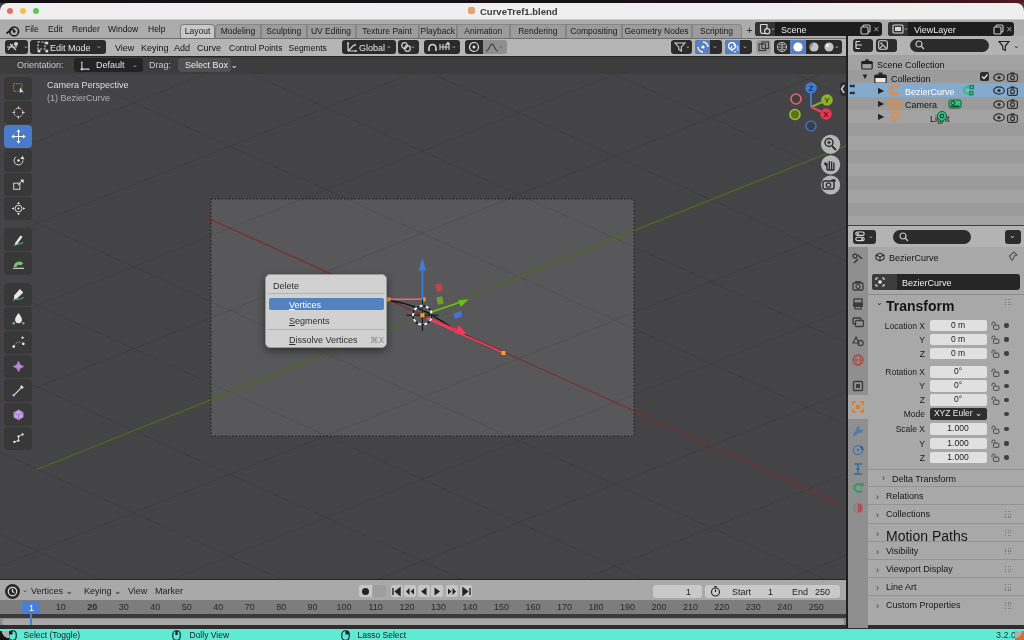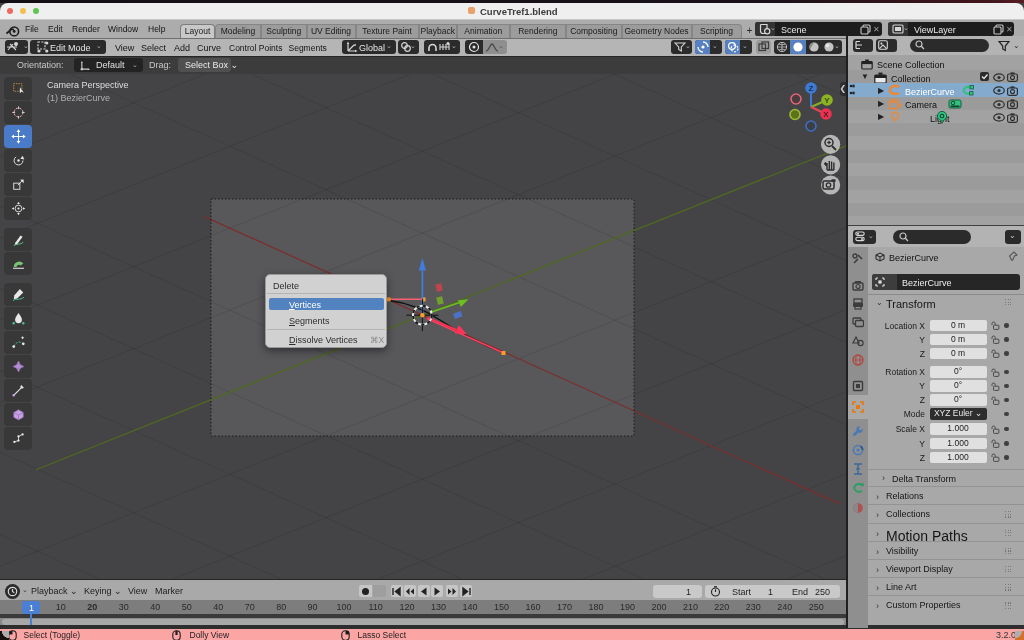--- a/index.html
+++ b/index.html
@@ -64,21 +64,21 @@
 <div class="abs" style="left:888px;top:22px;width:126px;height:14px;background:#1d1d1d;border-radius:3px;"></div>
 <div class="abs" style="left:888px;top:22px;width:20px;height:14px;background:#333333;border-radius:3px 0 0 3px;"></div>
 <div class="abs txt" style="left:781px;top:25px;font-size:9px;color:#e8e8e8;">Scene</div>
 <div class="abs txt" style="left:914px;top:25px;font-size:9px;color:#e8e8e8;">ViewLayer</div>
 
 <div class="abs" style="left:0;top:38px;width:848px;height:18px;background:#b5b5b5;border-top:1px solid #6f6f6f;box-sizing:border-box;"></div>
 <div class="abs" style="left:5px;top:40px;width:23px;height:14px;background:#2b2b2b;border-radius:3px;"></div>
 <div class="abs" style="left:30px;top:40px;width:76px;height:14px;background:#2b2b2b;border-radius:3px;"></div>
 <div class="abs txt" style="left:50px;top:43px;font-size:9px;color:#e6e6e6;">Edit Mode</div>
 <div class="abs txt" style="left:115px;top:43px;font-size:9px;color:#141414;">View</div>
-<div class="abs txt" style="left:141px;top:43px;font-size:9px;color:#141414;">Select</div>
+<div class="abs txt" style="left:141px;top:43px;font-size:9px;color:#141414;">Keying</div>
 <div class="abs txt" style="left:174px;top:43px;font-size:9px;color:#141414;">Add</div>
 <div class="abs txt" style="left:197px;top:43px;font-size:9px;color:#141414;">Curve</div>
 <div class="abs txt" style="left:229px;top:43px;font-size:8.5px;color:#141414;">Control Points</div>
 <div class="abs txt" style="left:288.5px;top:43px;font-size:8.5px;color:#141414;">Segments</div>
 <div class="abs" style="left:342px;top:40px;width:54px;height:14px;background:#2b2b2b;border-radius:3px;"></div>
 <div class="abs txt" style="left:359px;top:43px;font-size:9px;color:#e6e6e6;">Global</div>
 <div class="abs" style="left:398px;top:40px;width:21px;height:14px;background:#2b2b2b;border-radius:3px;"></div>
 <div class="abs" style="left:424px;top:40px;width:36px;height:14px;background:#2b2b2b;border-radius:3px;"></div>
 <div class="abs" style="left:465px;top:40px;width:18px;height:14px;background:#2b2b2b;border-radius:3px 0 0 3px;"></div>
 <div class="abs" style="left:483px;top:40px;width:24px;height:14px;background:#8f8f8f;border-radius:0 3px 3px 0;"></div>
@@ -429,21 +429,21 @@
   </div>
 </div>
 
 <div class="abs" id="timeline" style="left:0;top:579px;width:846px;height:49px;background:#a9a9a9;border-top:1px solid #262626;box-sizing:border-box;">
     <div class="abs" style="left:5px;top:4px;width:15px;height:15px;background:#2a2a2a;border-radius:50%;"></div>
     <div class="abs txt" style="left:22px;top:6px;font-size:7px;color:#3a3a3a;">⌄</div>
     <svg width="11" height="11" viewBox="0 0 12 12" style="position:absolute;left:7px;top:6px;">
       <circle cx="6" cy="6" r="4.6" fill="none" stroke="#d8d8d8" stroke-width="1.3"></circle>
       <path d="M6,3.4 L6,6 L8,7.4" stroke="#d8d8d8" stroke-width="1.3" fill="none"></path>
     </svg>
-    <div class="abs txt" style="left:31px;top:6px;font-size:9px;color:#1d1d1d;">Playback ⌄</div>
+    <div class="abs txt" style="left:31px;top:6px;font-size:9px;color:#1d1d1d;">Vertices ⌄</div>
     <div class="abs txt" style="left:84px;top:6px;font-size:9px;color:#1d1d1d;">Keying ⌄</div>
     <div class="abs txt" style="left:128px;top:6px;font-size:9px;color:#1d1d1d;">View</div>
     <div class="abs txt" style="left:155px;top:6px;font-size:9px;color:#1d1d1d;">Marker</div>
     <div class="abs" style="left:359px;top:5px;width:13px;height:12px;background:#c6c6c6;border-radius:2px 0 0 2px;"></div>
     <div class="abs" style="left:361.5px;top:7.5px;width:7px;height:7px;background:#222;border-radius:50%;"></div>
     <div class="abs" style="left:373px;top:5px;width:13px;height:12px;background:#9e9e9e;border-radius:0 2px 2px 0;"></div>
     <div class="abs" style="left:390.7px;top:5px;width:12px;height:12px;background:#c6c6c6;border-radius:2px;"></div>
     <svg width="12" height="11" viewBox="0 0 12 11" style="position:absolute;left:390.7px;top:5.5px;">
       <path d="M2,2 L2,9 M9,2 L4.5,5.5 L9,9 Z" stroke="#222" stroke-width="1.4" fill="#222"></path>
     </svg>
@@ -509,21 +509,21 @@
     <div class="abs txt" style="left:816.3199999999999px;top:22px;transform:translateX(-50%);font-size:9px;color:#2a2a2a;">250</div>
     <div class="abs" style="left:22px;top:20.5px;width:18px;height:13px;background:#4a7fd4;border-radius:3px;"></div>
     <div class="abs txt" style="left:29px;top:22.5px;font-size:9px;color:#fff;">1</div>
     <div class="abs" style="left:0;top:34px;width:846px;height:4px;background:#3a3a3a;"></div>
     <div class="abs" style="left:0;top:38px;width:846px;height:8px;background:#8a8a8a;"></div>
     <div class="abs" style="left:2px;top:39px;width:842px;height:6px;background:#a8a8a8;border-radius:3px;"></div>
     <div class="abs" style="left:30px;top:33px;width:2px;height:13px;background:#4a7fd4;"></div>
   </div>
 
 <div class="abs" style="left:0;top:625px;width:1024px;height:4px;background:#2e2e2e;"></div>
-<div class="abs" id="statusbar" style="left:0;top:629px;width:1024px;height:11px;background:#fca5a5;">
+<div class="abs" id="statusbar" style="left:0;top:629px;width:1024px;height:11px;background:#5eead4;">
     <svg width="9" height="11" viewBox="0 0 9 11" style="position:absolute;left:7.5px;top:0.5px;">
       <rect x="0.8" y="0.8" width="7.4" height="9.4" rx="3.5" fill="none" stroke="#1d1d1d" stroke-width="1.1"></rect>
       <path d="M1,4.5 L4.5,4.5 L4.5,1 L1.5,1 Z" fill="#1d1d1d"></path>
     </svg>
     <div class="abs txt" style="left:23.5px;top:1px;font-size:8.5px;color:#1d1d1d;">Select (Toggle)</div>
     <svg width="9" height="11" viewBox="0 0 9 11" style="position:absolute;left:172px;top:0.5px;">
       <rect x="0.8" y="0.8" width="7.4" height="9.4" rx="3.5" fill="none" stroke="#1d1d1d" stroke-width="1.1"></rect>
       <rect x="3.4" y="1" width="2.2" height="4" fill="#1d1d1d"></rect>
     </svg>
     <div class="abs txt" style="left:189.5px;top:1px;font-size:8.5px;color:#1d1d1d;">Dolly View</div>
@@ -743,21 +743,21 @@
     </svg>
     <div class="abs" style="left:24px;top:48px;width:148px;height:16px;background:#262626;border-radius:3px;"></div>
     <div class="abs" style="left:24px;top:48px;width:25px;height:16px;background:#3d3d3d;border-radius:3px 0 0 3px;"></div>
     <svg width="10" height="10" viewBox="0 0 10 10" style="position:absolute;left:27px;top:51px;">
       <path d="M1,1 L1,3 M1,7 L1,9 M9,1 L9,3 M9,7 L9,9 M1,1 L3,1 M7,1 L9,1 M1,9 L3,9 M7,9 L9,9" stroke="#e0e0e0" stroke-width="1.2"></path>
       <rect x="3.4" y="3.4" width="3.2" height="3.2" fill="#e0e0e0"></rect>
     </svg>
     <div class="abs txt" style="left:54px;top:52px;font-size:9px;color:#ededed;">BezierCurve</div>
     <div class="abs" style="left:20px;top:68px;width:156px;height:1px;background:#8a8a8a;"></div>
     <div class="abs txt" style="left:28px;top:71.5px;font-size:8px;color:#333;">⌄</div>
-    <div class="abs txt" style="left:38px;top:72px;font-size:11px;color:#151515;">Transform</div>
+    <div class="abs txt" style="left:38px;top:72px;font-size:14px;color:#151515;font-weight:bold;">Transform</div>
     <div class="abs txt" style="left:77px;top:94.5px;width:0;font-size:8.5px;color:#1b1b1b;">
       <span style="position:absolute;right:0;">Location X</span>
     </div>
     <div class="abs" style="left:81.5px;top:93.5px;width:57px;height:11.5px;background:#e0e0e0;border-radius:2px;text-align:center;font-size:8.5px;color:#1b1b1b;line-height:11.5px;">0 m</div>
     <svg width="9" height="9" viewBox="0 0 9 9" style="position:absolute;left:143px;top:95px;">
       <rect x="2.5" y="4.2" width="5.4" height="4.2" rx="0.8" fill="none" stroke="#4a4a4a" stroke-width="1"></rect>
       <path d="M1,4 L1,2.6 a1.6,1.6 0 0 1 3.2,0 L4.2,4" fill="none" stroke="#4a4a4a" stroke-width="1"></path>
     </svg>
     <div class="abs" style="left:156px;top:97px;width:4.5px;height:4.5px;background:#3f3f3f;border-radius:50%;"></div>
     <div class="abs txt" style="left:77px;top:108.5px;width:0;font-size:8.5px;color:#1b1b1b;">

